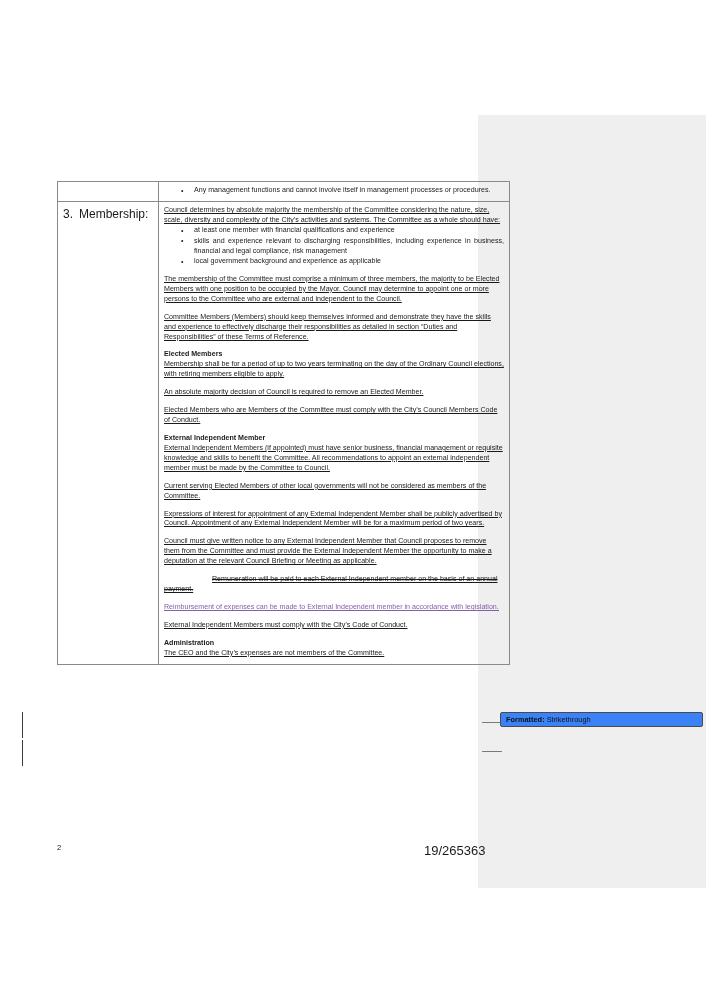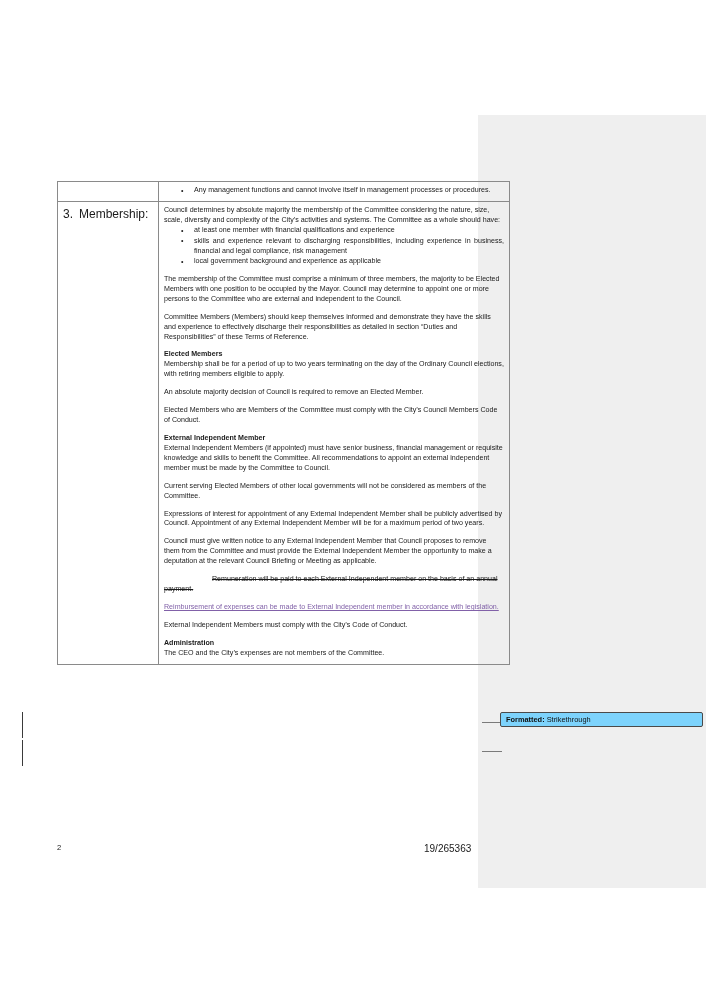--- a/index.html
+++ b/index.html
@@ -56,20 +56,21 @@
 
   .row-label {
     font-size: 12px;
     line-height: 1.4;
     white-space: nowrap;
   }
   .row-label .num { margin-right: 6px; }
 
   p.para {
     margin: 0 0 8px 0;
+    text-decoration: underline;
   }
   p.para.nogap { margin-bottom: 0; }
 
   .bold-head {
     font-weight: bold;
     margin: 0;
   }
 
   ul.bullets {
     margin: 0 0 8px 0;
@@ -110,21 +111,21 @@
   .change-bar {
     position: absolute;
     width: 0;
     border-left: 1.3px solid #3a3a3a;
   }
 
   
   .fmt-box {
     position: absolute;
     box-sizing: border-box;
-    background: #7dd3fc;
+    background: #3b82f6;
     border: 1px solid #4a4a4a;
     border-radius: 2px;
     font-size: 7.4px;
     line-height: 1.1;
     color: #111111;
     padding: 3px 4px 3px 5px;
     white-space: nowrap;
     overflow: hidden;
   }
   .fmt-box .fmt-key { font-weight: bold; }
@@ -140,21 +141,21 @@
     position: absolute;
     left: 57px;
     top: 843px;
     font-size: 7.6px;
     color: #1a1a1a;
   }
   #footer-doc-ref {
     position: absolute;
     left: 424px;
     top: 843px;
-    font-size: 10px;
+    font-size: 13px;
     color: #1a1a1a;
   }
 </style>
 </head>
 <body>
 
 <div id="page-sheet">
 
   <div id="markup-gutter"></div>
 

